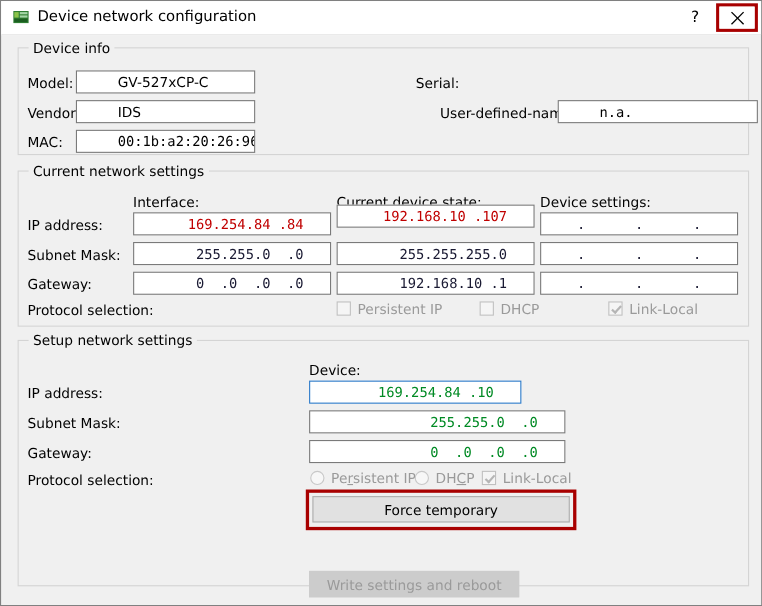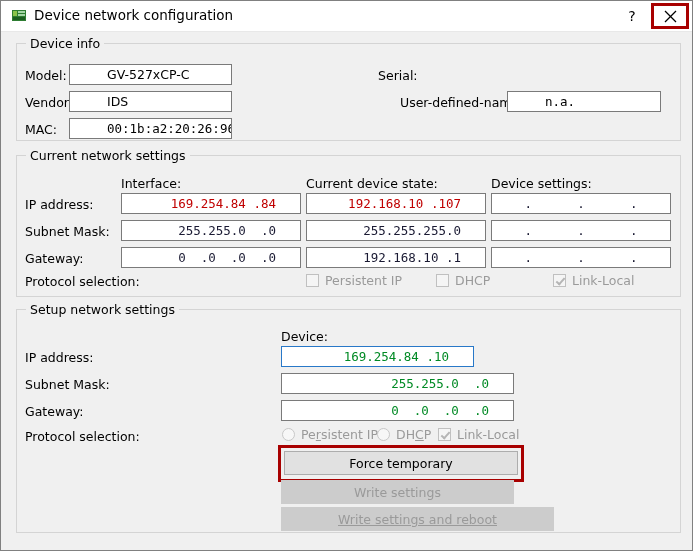--- a/index.html
+++ b/index.html
@@ -228,33 +228,33 @@
 
   <div class="lbl" style="left:24px; top:94px;">Vendor:</div>
   <div class="field sans left" style="left:68px; top:90px; width:163px;">IDS</div>
 
   <div class="lbl" style="left:24px; top:121px;">MAC:</div>
   <div class="field left" style="left:68px; top:117px; width:163px;">00:1b:a2:20:26:96</div>
 
   <div class="lbl" style="left:377px; top:67px;">Serial:</div>
 
   <div class="lbl" style="left:399px; top:94px;">User-defined-name:</div>
-  <div class="field left" style="left:506px; top:90px; width:154px;">n.a.</div>
+  <div class="field left" style="left:506px; top:90px; width:182px;">n.a.</div>
 
   <div class="groupbox" style="left:15px; top:154px; width:663px; height:140px;">
     <div class="group-title">Current network settings</div>
   </div>
 
   <div class="col-hdr" style="left:120px; top:175px;">Interface:</div>
   <div class="col-hdr" style="left:305px; top:175px;">Current device state:</div>
   <div class="col-hdr" style="left:490px; top:175px;">Device settings:</div>
 
   <div class="lbl" style="left:24px; top:196px;">IP address:</div>
   <div class="field right red" style="left:120px; top:192px; width:180px;">169.254.84 .84</div>
-  <div class="field right red" style="left:305px; top:192px; width:180px;text-align:center;">192.168.10 .107</div>
+  <div class="field right red" style="left:305px; top:185px; width:180px;text-align:center;">192.168.10 .107</div>
   <div class="field center dark" style="left:490px; top:192px; width:180px;">.      .      .</div>
 
   <div class="lbl" style="left:24px; top:223px;">Subnet Mask:</div>
   <div class="field right dark" style="left:120px; top:219px; width:180px;">255.255.0  .0</div>
   <div class="field right dark" style="left:305px; top:219px; width:180px;">255.255.255.0</div>
   <div class="field center dark" style="left:490px; top:219px; width:180px;">.      .      .</div>
 
   <div class="lbl" style="left:24px; top:250px;">Gateway:</div>
   <div class="field right dark" style="left:120px; top:246px; width:180px;">0  .0  .0  .0</div>
   <div class="field right dark" style="left:305px; top:246px; width:180px;">192.168.10 .1</div>
@@ -300,16 +300,15 @@
     <span class="rad-box"></span>
     <span><span>DH</span><span class="accel">C</span><span>P</span></span>
   </div>
   <div class="chk-wrap" style="left:437px; top:426px;">
     <span class="chk-box checked"></span>
     <span>Link-Local</span>
   </div>
 
   <div id="force-highlight"></div>
   <div class="btn enabled" style="left:283px; top:450px; width:234px;">Force temporary</div>
-  <div class="btn disabled" style="left:280px; top:479px; width:233px;">Write settings</div>
-  <div class="btn disabled" style="left:280px; top:506px; width:273px;text-decoration:underline;">Write settings and reboot</div>
+  <div class="btn disabled" style="left:280px; top:518px; width:191px;">Write settings and reboot</div>
 
 </div>
 
 </body></html>

